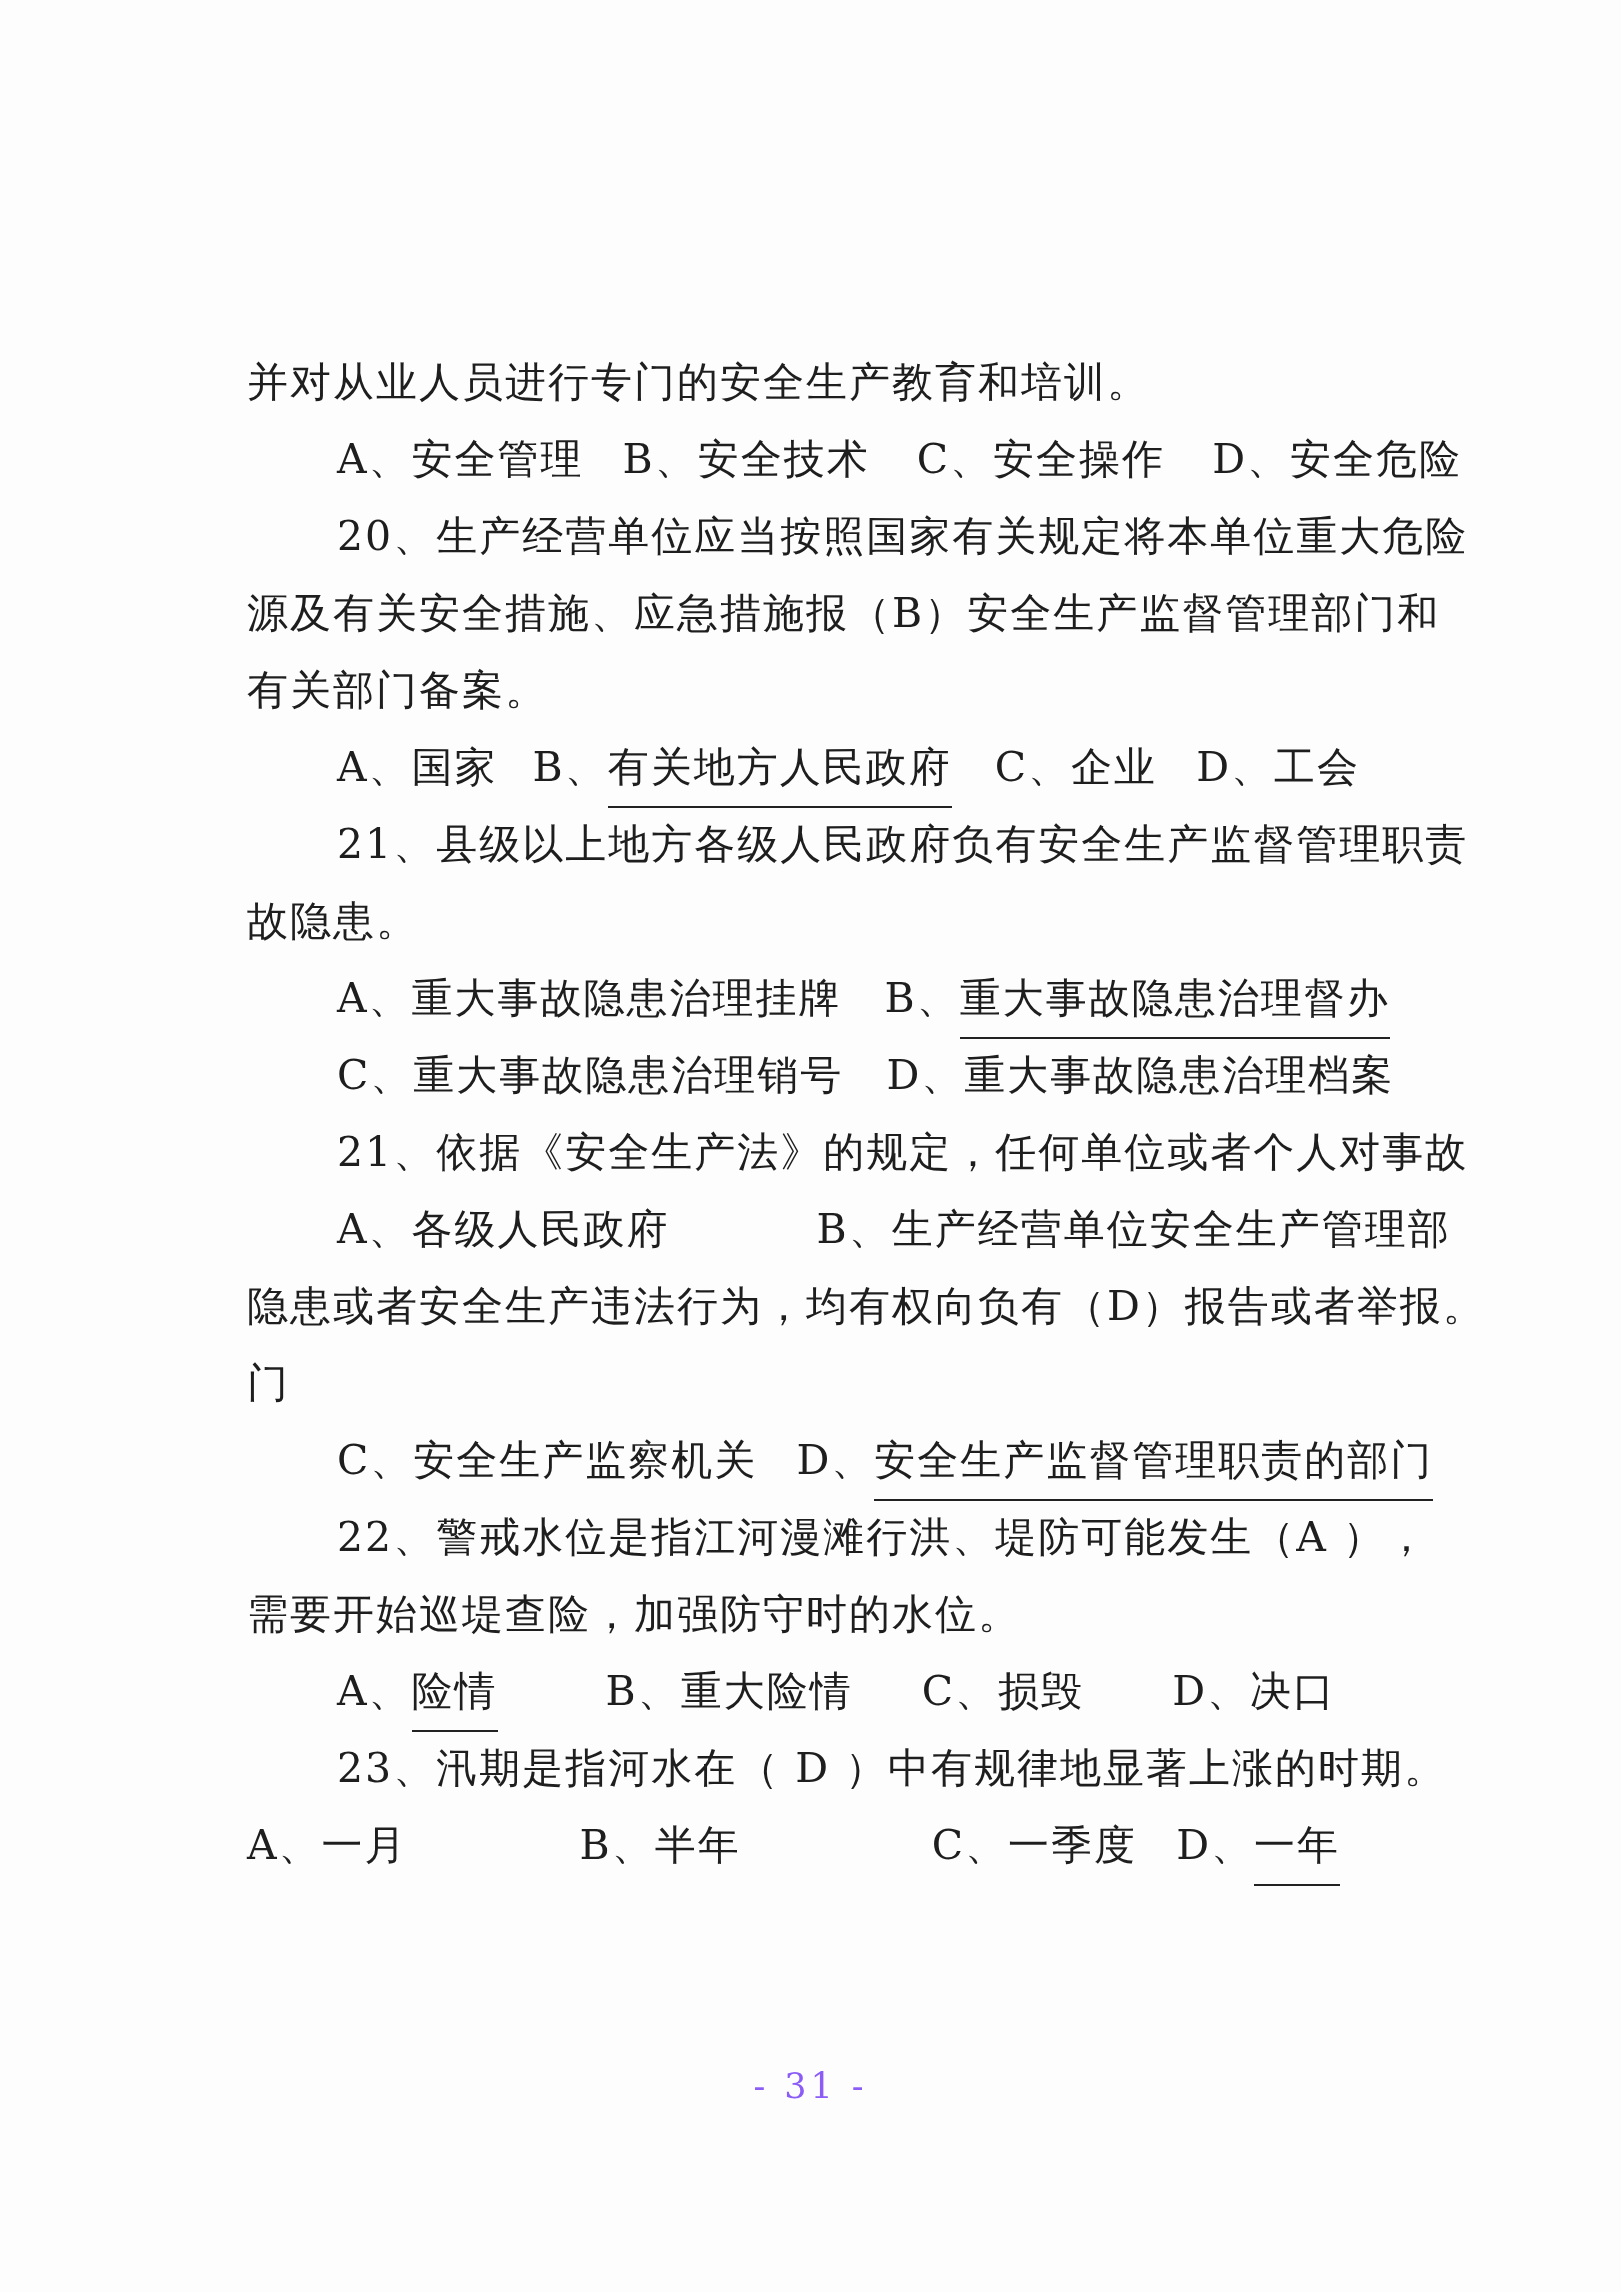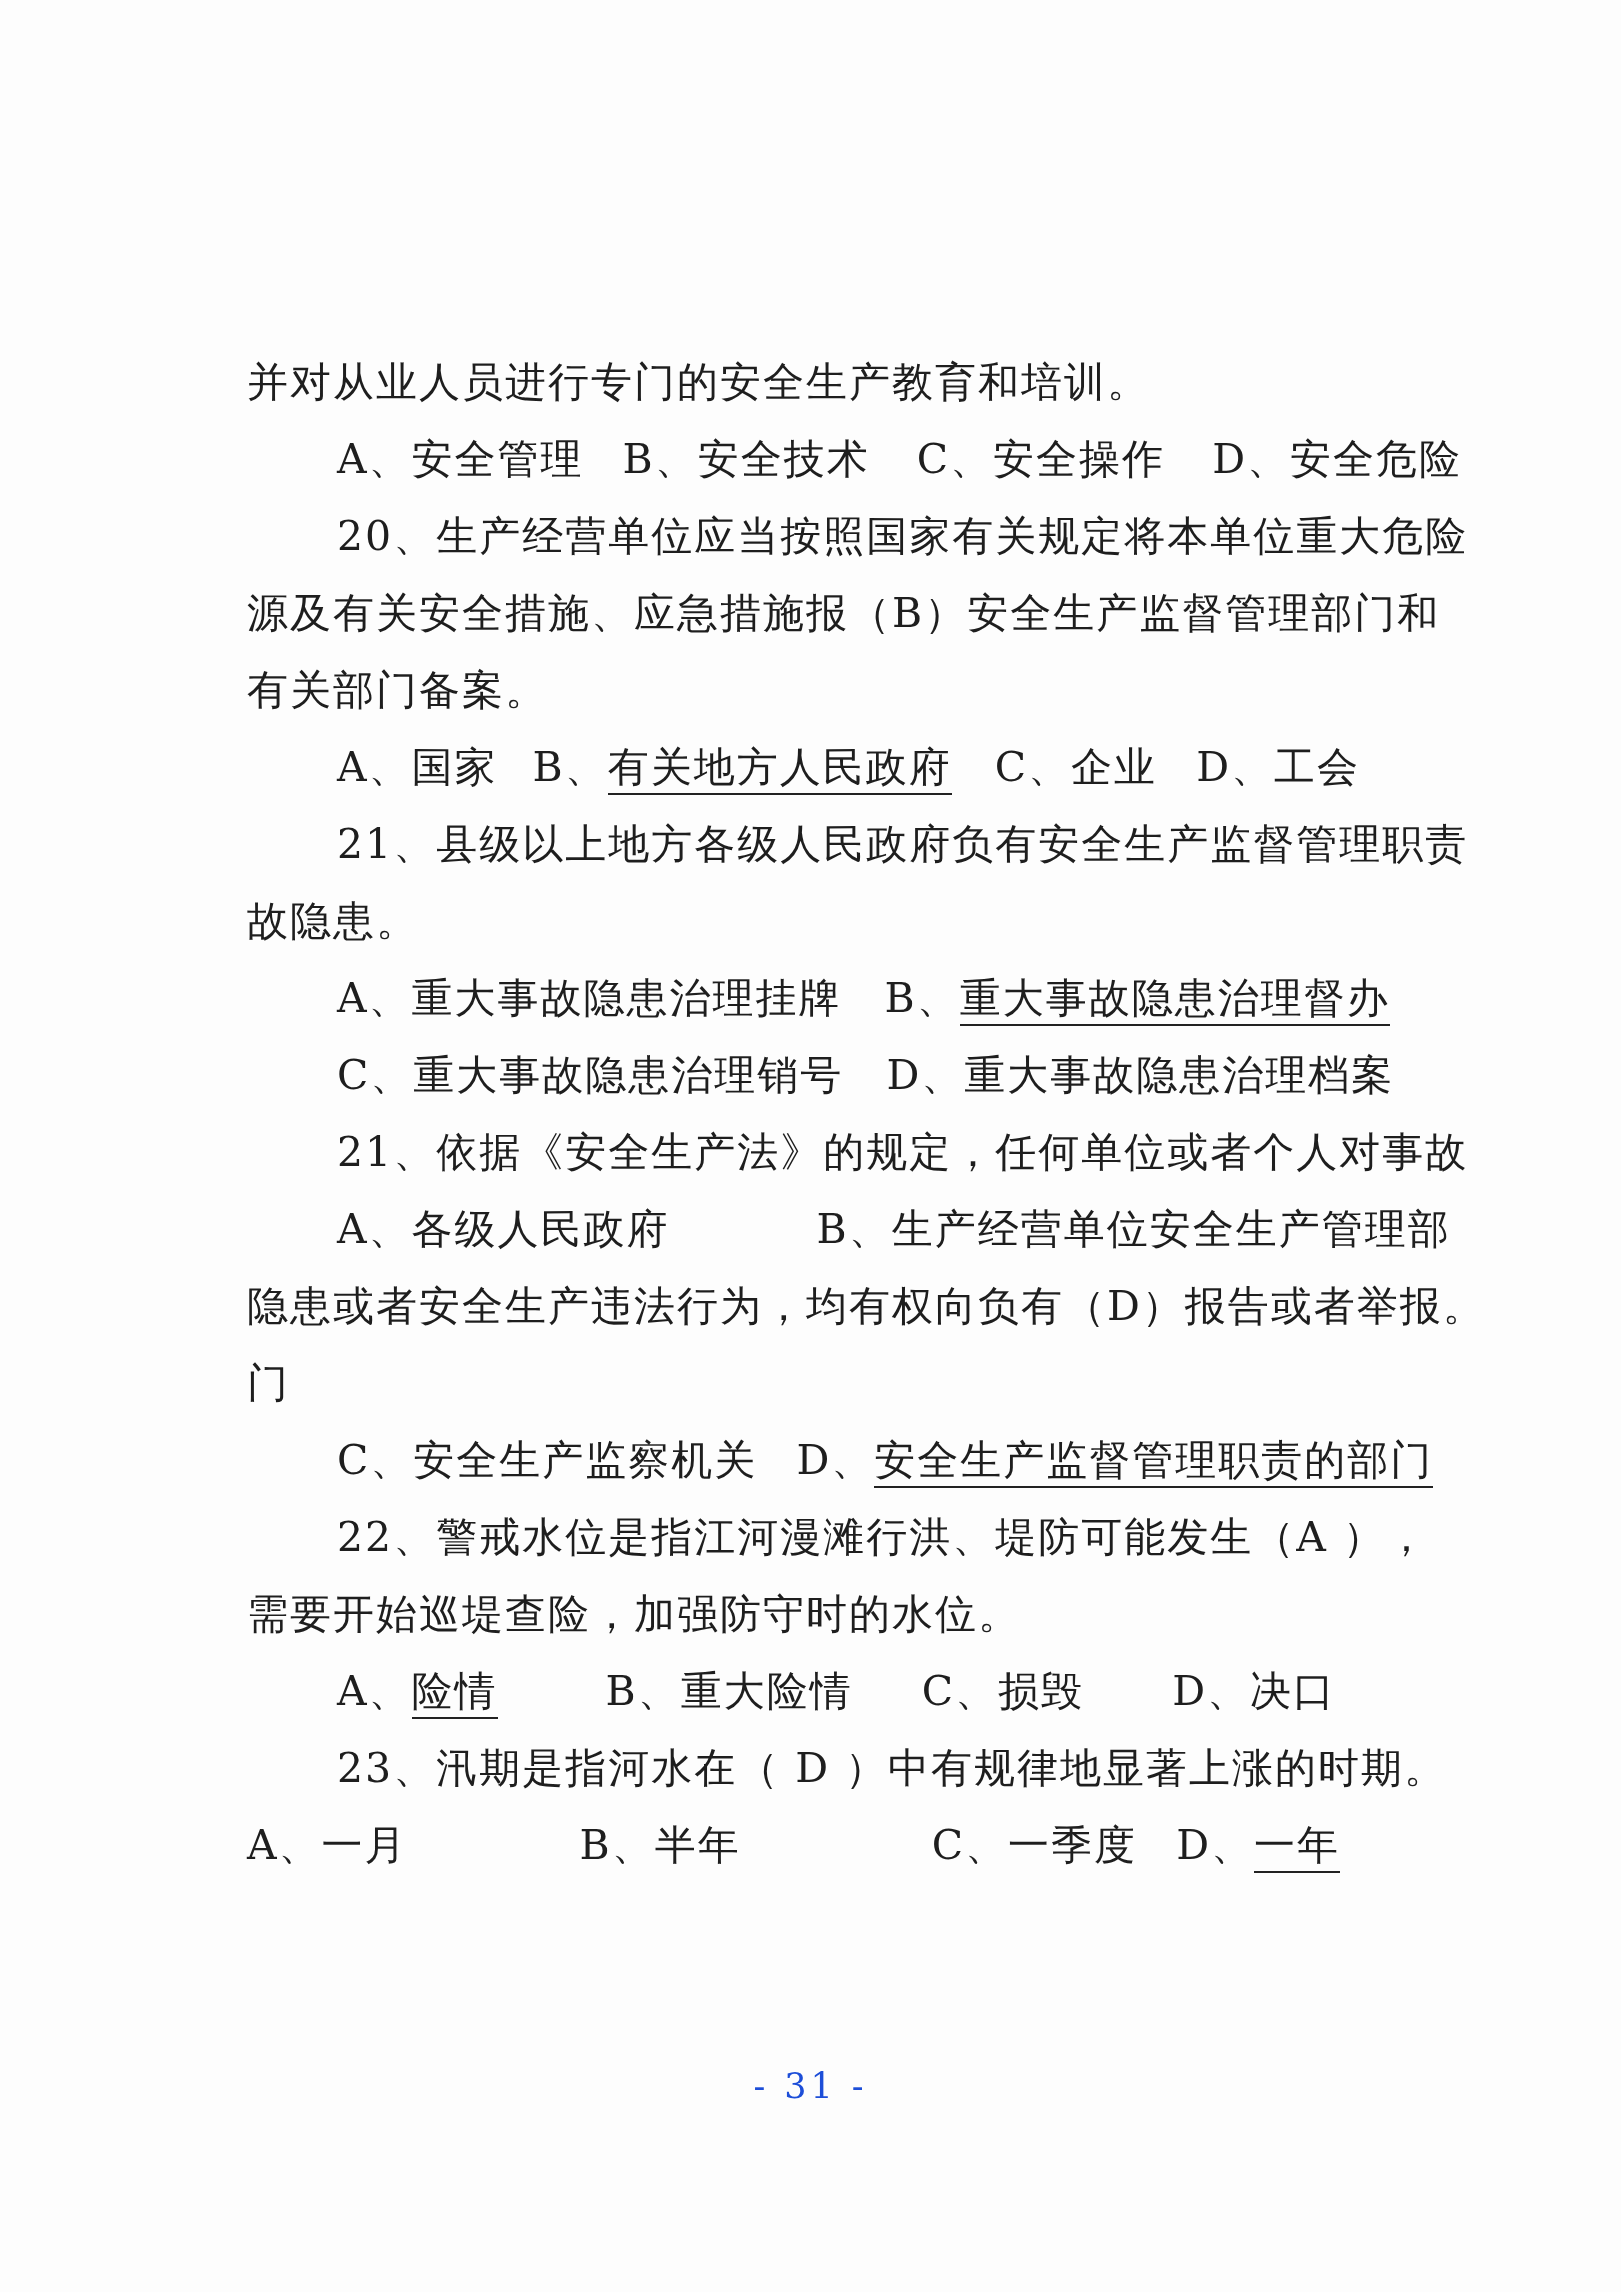--- a/index.html
+++ b/index.html
@@ -28,36 +28,36 @@
     font-size: 41px;
     letter-spacing: 2px;
     white-space: nowrap;
   }
   .line.indent {
     padding-left: 90px;
   }
   .seg { display: inline; text-align: center; }
   .seg.underline {
     border-bottom: 2.9px solid #222222;
-    padding-bottom: 2px;
+    padding-bottom: 15px;
   }
   .gap {
     display: inline-block;
     height: 1px;
     vertical-align: baseline;
   }
   .footer {
     position: absolute;
     left: 0;
     width: 100%;
     top: 2066px;
     text-align: center;
     font-size: 35px;
     letter-spacing: 3.9px;
-    color: #1d4ed8;
+    color: #8b5cf6;
   }
 </style>
 </head>
 <body>
 
 <div class="page">
   <div class="doc-body">
       <div class="line"><span class="seg">并对从业人员进行专门的安全生产教育和培训。</span></div>
       <div class="line indent"><span class="seg">A、安全管理</span><span class="gap" style="width: 39px;"></span><span class="seg">B、安全技术</span><span class="gap" style="width: 47px;"></span><span class="seg">C、安全操作</span><span class="gap" style="width: 47px;"></span><span class="seg">D、安全危险</span></div>
       <div class="line indent"><span class="seg">20、生产经营单位应当按照国家有关规定将本单位重大危险</span></div>

